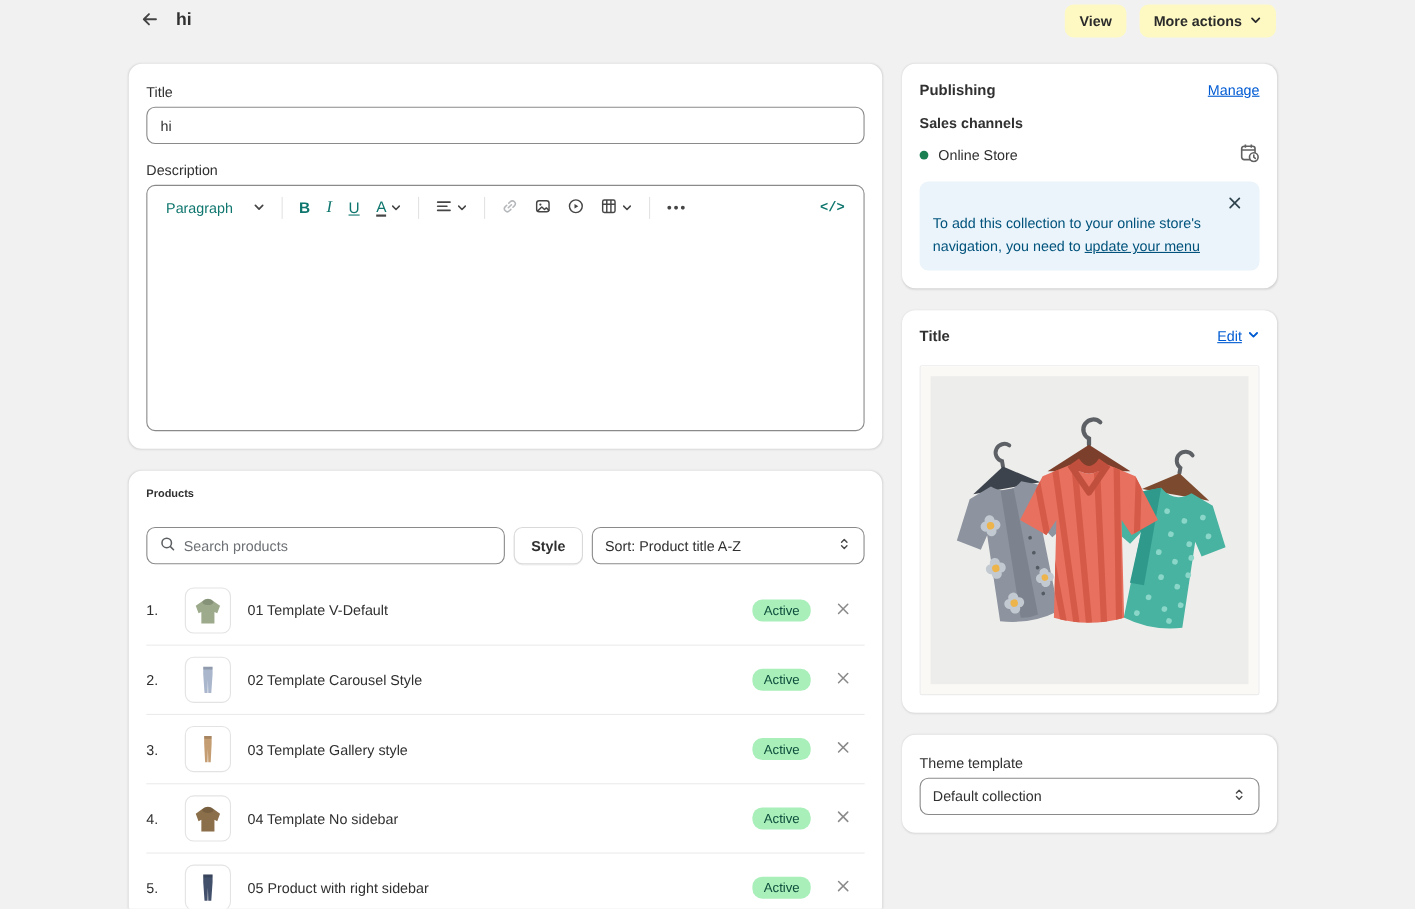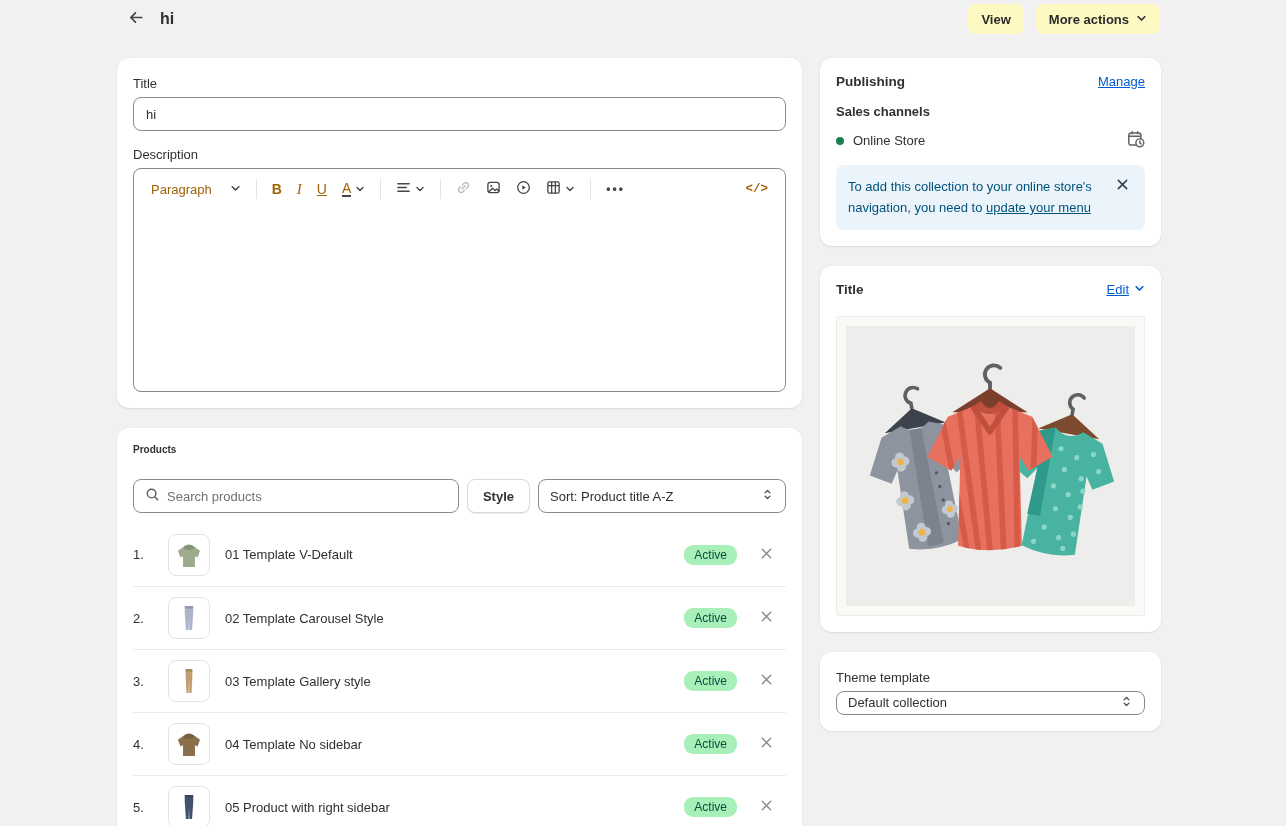--- a/index.html
+++ b/index.html
@@ -27,21 +27,21 @@
           box-shadow:0 1px 2px rgba(0,0,0,.08), 0 0 2px rgba(0,0,0,.06); }
 
   
   .field-label { display:block; margin:2px 0 6px; }
   .text-input { width:100%; height:34px; border:1px solid #8a8a8a; border-radius:8px;
                 padding:0 12px; font:inherit; color:#303030; background:#fff; }
   .desc-label { margin-top:16px; }
   .editor { border:1px solid #8a8a8a; border-radius:8px; margin-top:6px; height:224px;
             display:flex; flex-direction:column; overflow:hidden; }
   .toolbar { display:flex; align-items:center; height:40px; padding:0 10px; gap:1px; flex:none; }
-  .tbtn { display:flex; align-items:center; gap:4px; padding:5px 7px; border-radius:6px; color:#a16207; }
+  .tbtn { display:flex; align-items:center; gap:4px; padding:5px 7px; border-radius:6px; color:#0f766e; }
   .tb-sep { width:1px; height:20px; background:#e3e3e3; margin:0 7px; flex:none; }
   .tb-bold { font-weight:800; font-size:14px; }
   .tb-italic { font-family:"Liberation Serif", serif; font-style:italic; font-size:15px; }
   .tb-under { text-decoration:underline; font-size:14px; }
   .tb-color { font-size:14px; border-bottom:2px solid #454545; line-height:1.05; }
   .tb-dots { letter-spacing:2px; font-weight:700; font-size:12px; color:#454545; }
   .tb-code { font-family:"Liberation Mono", monospace; font-size:12.5px; font-weight:700; }
   .tb-spacer { flex:1; }
   .tb-disabled { color:#b5b8ba; }
   .editor-body { flex:1; }
@@ -71,28 +71,28 @@
   
   .card-head { display:flex; justify-content:space-between; align-items:center; }
   .card-title { font-weight:650; font-size:13.5px; }
   .blue-link { color:#005bd3; font-size:13px; display:flex; align-items:center; gap:5px; }
   .subhead { font-weight:650; margin-top:15px; }
   .channel-row { display:flex; align-items:center; margin-top:11px; }
   .dot { width:8px; height:8px; border-radius:50%; background:#1a7f51; margin-right:9px; flex:none; }
   .channel-spacer { flex:1; }
   .banner { margin-top:14px; background:#eaf4fa; border-radius:8px; padding:11px 12px; color:#00527c;
             line-height:1.65; display:flex; gap:8px; }
-  .banner-text { flex:1; }
+  .banner-text { flex:1;margin-top:16px; }
   .banner a { color:#00527c; }
   .banner-x { width:22px; height:22px; display:flex; align-items:flex-start; justify-content:center; flex:none; }
 
   .img-frame { margin-top:19px; height:300px; border:1px solid #ececec; border-radius:2px; overflow:hidden; }
   .img-frame svg { display:block; }
 
-  .select-box { margin-top:6px; height:24px; border:1px solid #8a8a8a; border-radius:8px; background:#fff;
+  .select-box { margin-top:6px; height:34px; border:1px solid #8a8a8a; border-radius:8px; background:#fff;
                 display:flex; align-items:center; justify-content:space-between; padding:0 11px; }
 </style>
 </head>
 <body>
 
 <div class="topbar">
   <button class="back-btn">
     <span>
       <svg width="17" height="17" viewBox="0 0 16 16" fill="none">
           <path d="M13 8H3M7 3.6 2.6 8 7 12.4" stroke="#444" stroke-width="1.6" stroke-linecap="round" stroke-linejoin="round"></path>

